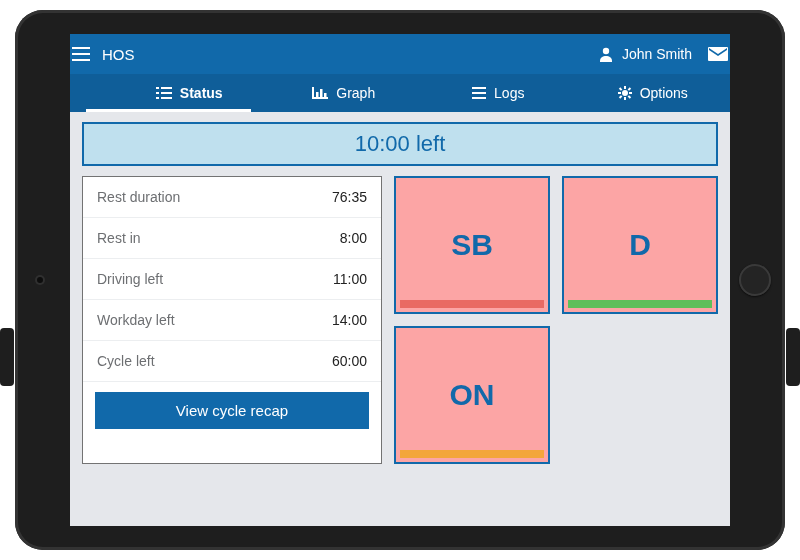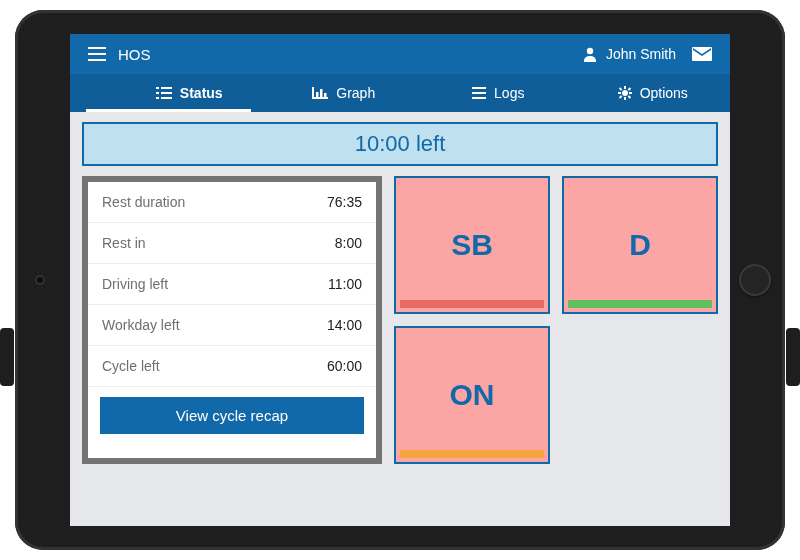--- a/index.html
+++ b/index.html
@@ -33,21 +33,21 @@
     background:#e5e7eb;
     position:relative;
     overflow:hidden;
   }
   
   .appbar {
     height: 40px;
     background:#1169aa;
     color:#fff;
     display:flex; align-items:center;
-    padding: 0 18px;
+    padding: 0 2px;
     font-size:15px;
   }
   .appbar .title { margin-left:12px; flex:0 0 auto; }
   .appbar .spacer { flex:1; }
   .appbar .user { display:flex; align-items:center; gap:8px; font-size:14px; }
   .hamburger svg, .user svg { display:block; }
   
   .tabs {
     height: 38px;
     background:#0f5e99;
@@ -72,21 +72,21 @@
     border:2px solid #1169aa;
     height:44px;
     display:flex; align-items:center; justify-content:center;
     color:#1169aa;
     font-size:22px;
   }
   .cols { display:flex; gap:12px; margin-top:10px; }
   .panel {
     flex: 0 0 300px;
     background:#fff;
-    border:6px solid #737373;
+    border:1px solid #737373;
     display:flex; flex-direction:column;
   }
   .row {
     display:flex; justify-content:space-between;
     padding: 12px 14px;
     font-size:14px;
     color:#6d6f72;
     border-bottom:1px solid #eceef0;
   }
   .row:last-of-type { border-bottom:none; }

